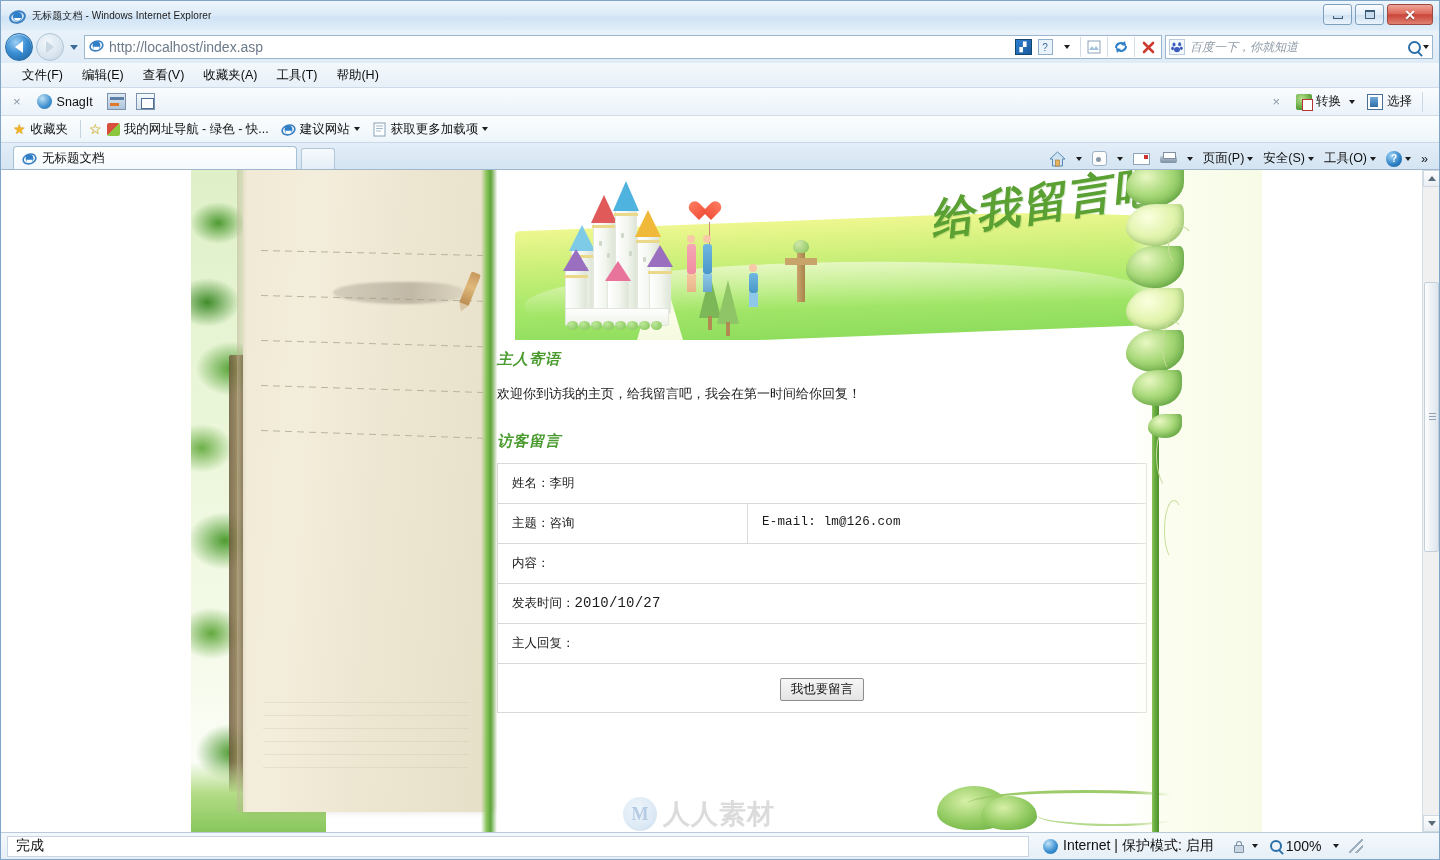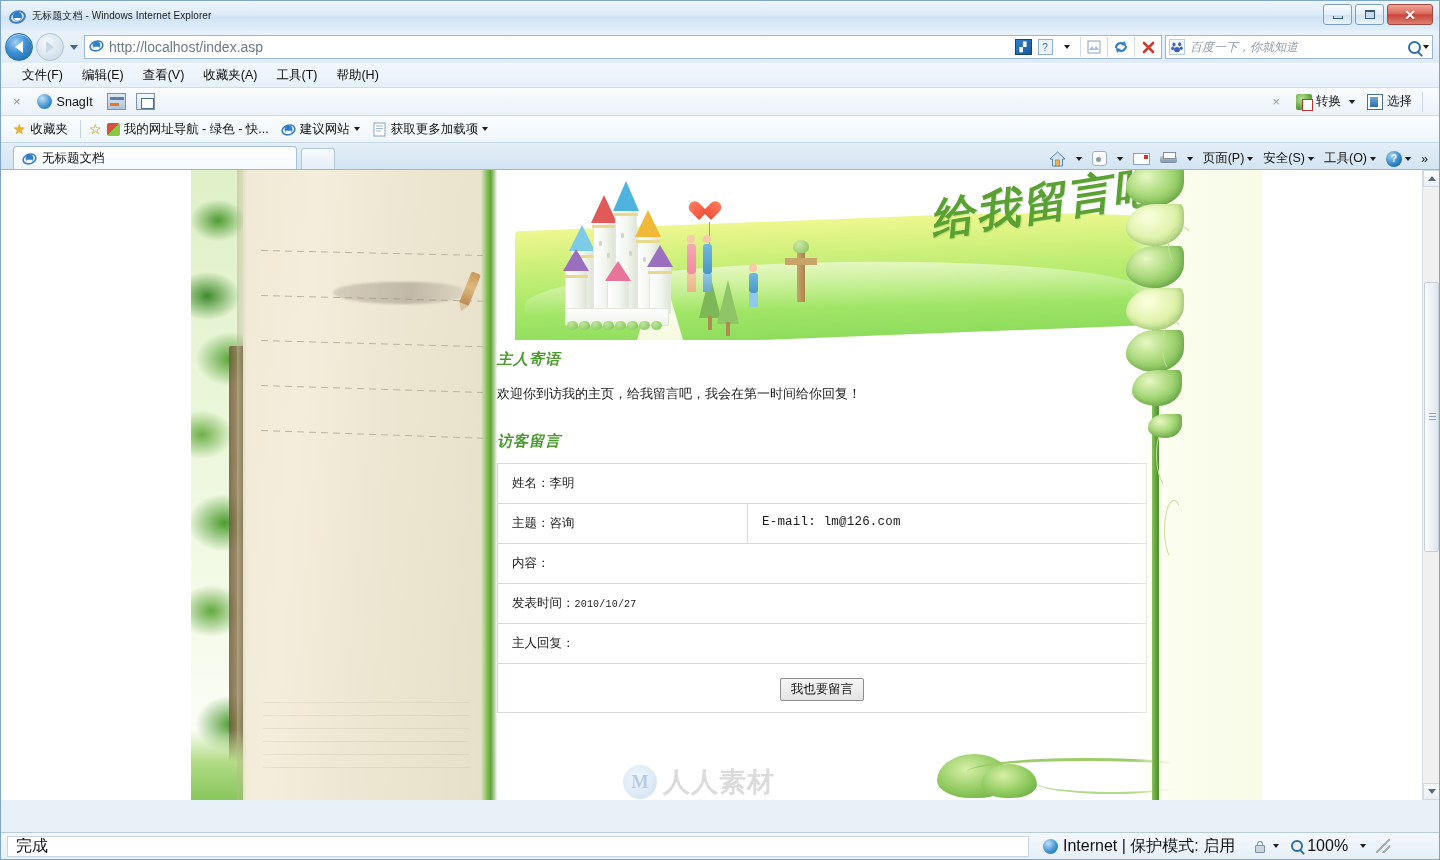--- a/index.html
+++ b/index.html
@@ -541,21 +541,21 @@
     border-collapse: collapse;
     background: rgba(255,255,255,.92);
   }
   .gbtable td {
     border: 1px solid #d9d9d9;
     padding: 11px 14px;
     font-size: 12.5px;
     color: #1a1a1a;
     vertical-align: top;
   }
-  .mono { font-family: "Liberation Mono", monospace; font-size: 10px; letter-spacing:.2px; }
+  .mono { font-family: "Liberation Mono", monospace; font-size: 14px; letter-spacing:.2px; }
   .cell-msg { height: 122px; }
   .msg-text { padding-top: 48px; }
   .submit-row { text-align: center; padding-top: 14px !important; }
   .submit-btn {
     font-size: 12.5px;
     padding: 2px 10px;
     border: 1px solid #8d8d8d;
     background: linear-gradient(180deg,#f6f6f6,#e4e4e4);
     border-radius: 2px;
     color:#111;
@@ -651,21 +651,21 @@
     position:absolute; left:4px; top: 50%; margin-top:-4px; width:7px;height:8px;
     background: repeating-linear-gradient(180deg,#93a3b3 0px,#93a3b3 1px, transparent 1px, transparent 3px);
   }
 
   
   .statusbar {
     height: 27px;
     background: linear-gradient(180deg,#f3f8fc 0%,#e6eff7 100%);
     border-top: 1px solid #b9cbdb;
     display:flex; align-items:center;
-    font-size: 16px; color:#111;margin-top:32px;
+    font-size: 14px; color:#111;
   }
   .sb-left {
     flex: 0 0 1022px;
     height: 21px; margin: 0 0 0 6px;
     background:#fff;
     border:1px solid #c8d6e3;
     display:flex;align-items:center;padding-left:8px;
   }
   .sb-zone { display:flex;align-items:center;gap:5px; padding: 0 10px 0 14px; white-space:nowrap; }
   .globe-ico {

